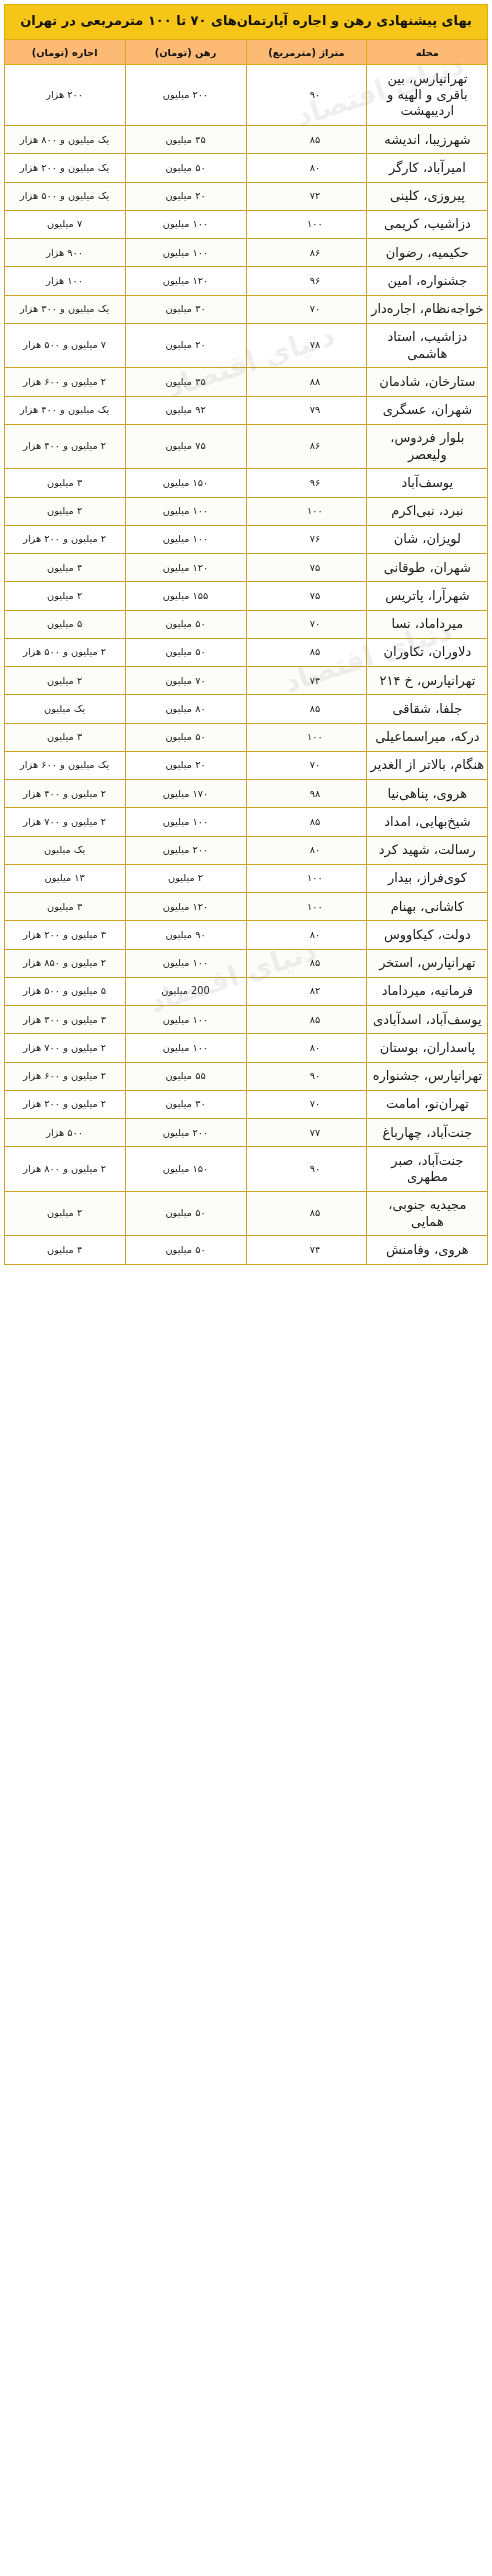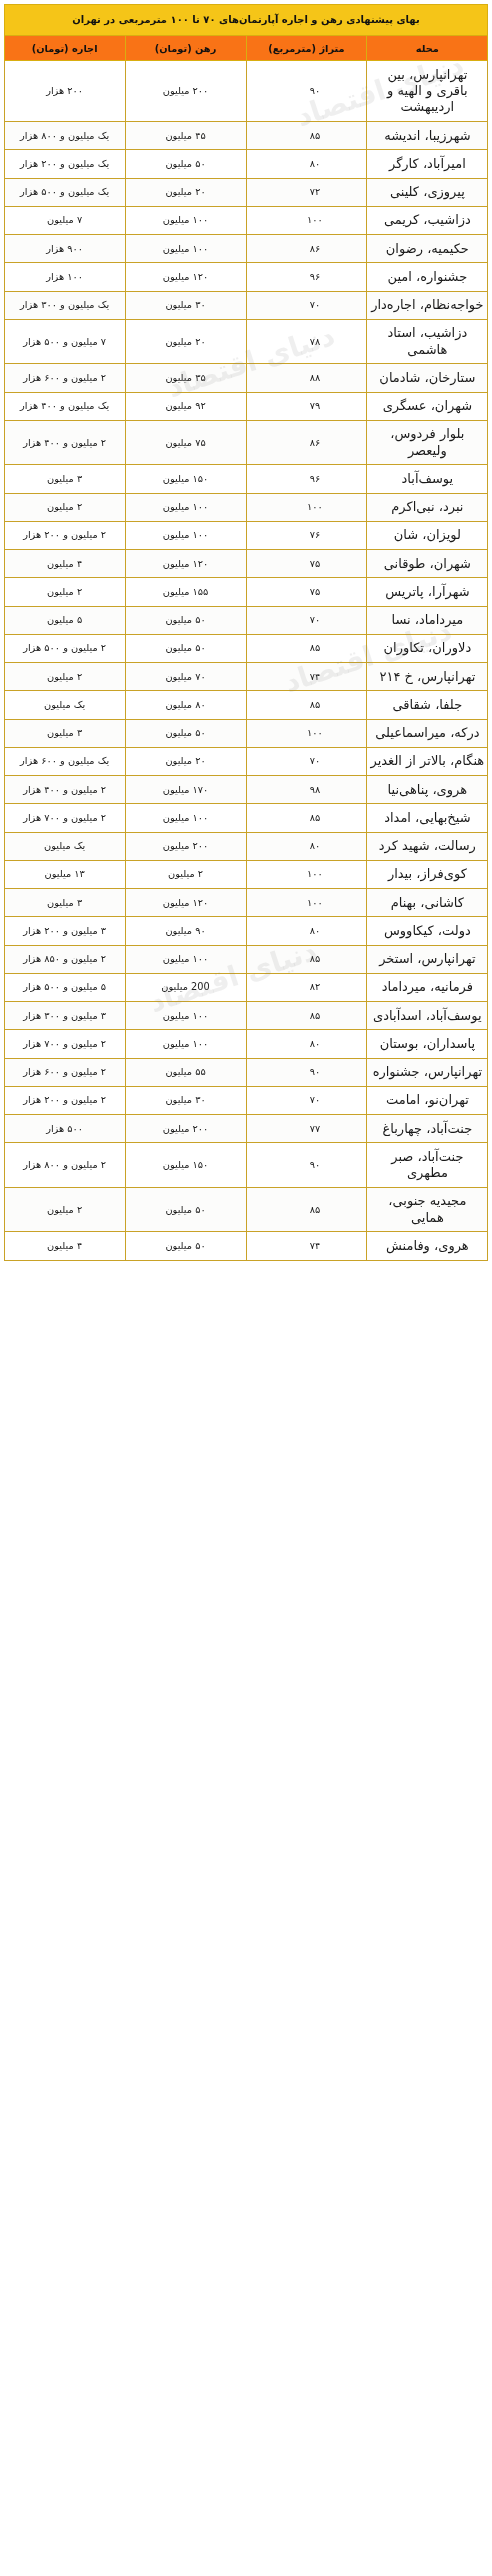--- a/index.html
+++ b/index.html
@@ -49,28 +49,28 @@
     border-collapse: collapse;
     table-layout: fixed;
     position: relative;
     z-index: 2;
     background: transparent;
   }
   .title-bar {
     background: #f5c518;
     color: #111111;
     text-align: center;
-    font-size: 10px;
+    font-size: 13px;
     font-weight: bold;
     padding: 8.6px 4.9px 9.2px 4.9px;
     border: 0.6px solid #d9ae10;
     line-height: 1.3;
   }
   thead th.col-head {
-    background: #f97316;
+    background: #fdba74;
     color: #111111;
     font-size: 9.8px;
     font-weight: bold;
     text-align: center;
     padding: 6.2px 2.5px 6.8px 2.5px;
     border: 0.6px solid #d9ae10;
   }
   tbody td {
     border: 0.6px solid #c9a227;
     text-align: center;

